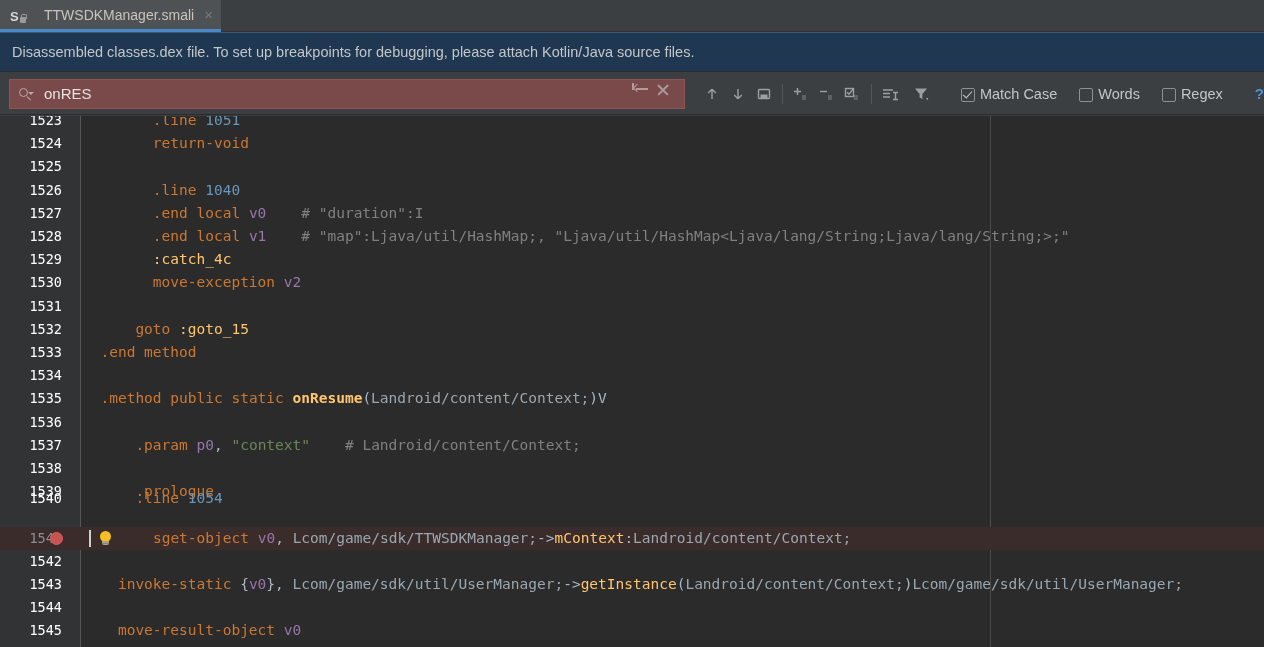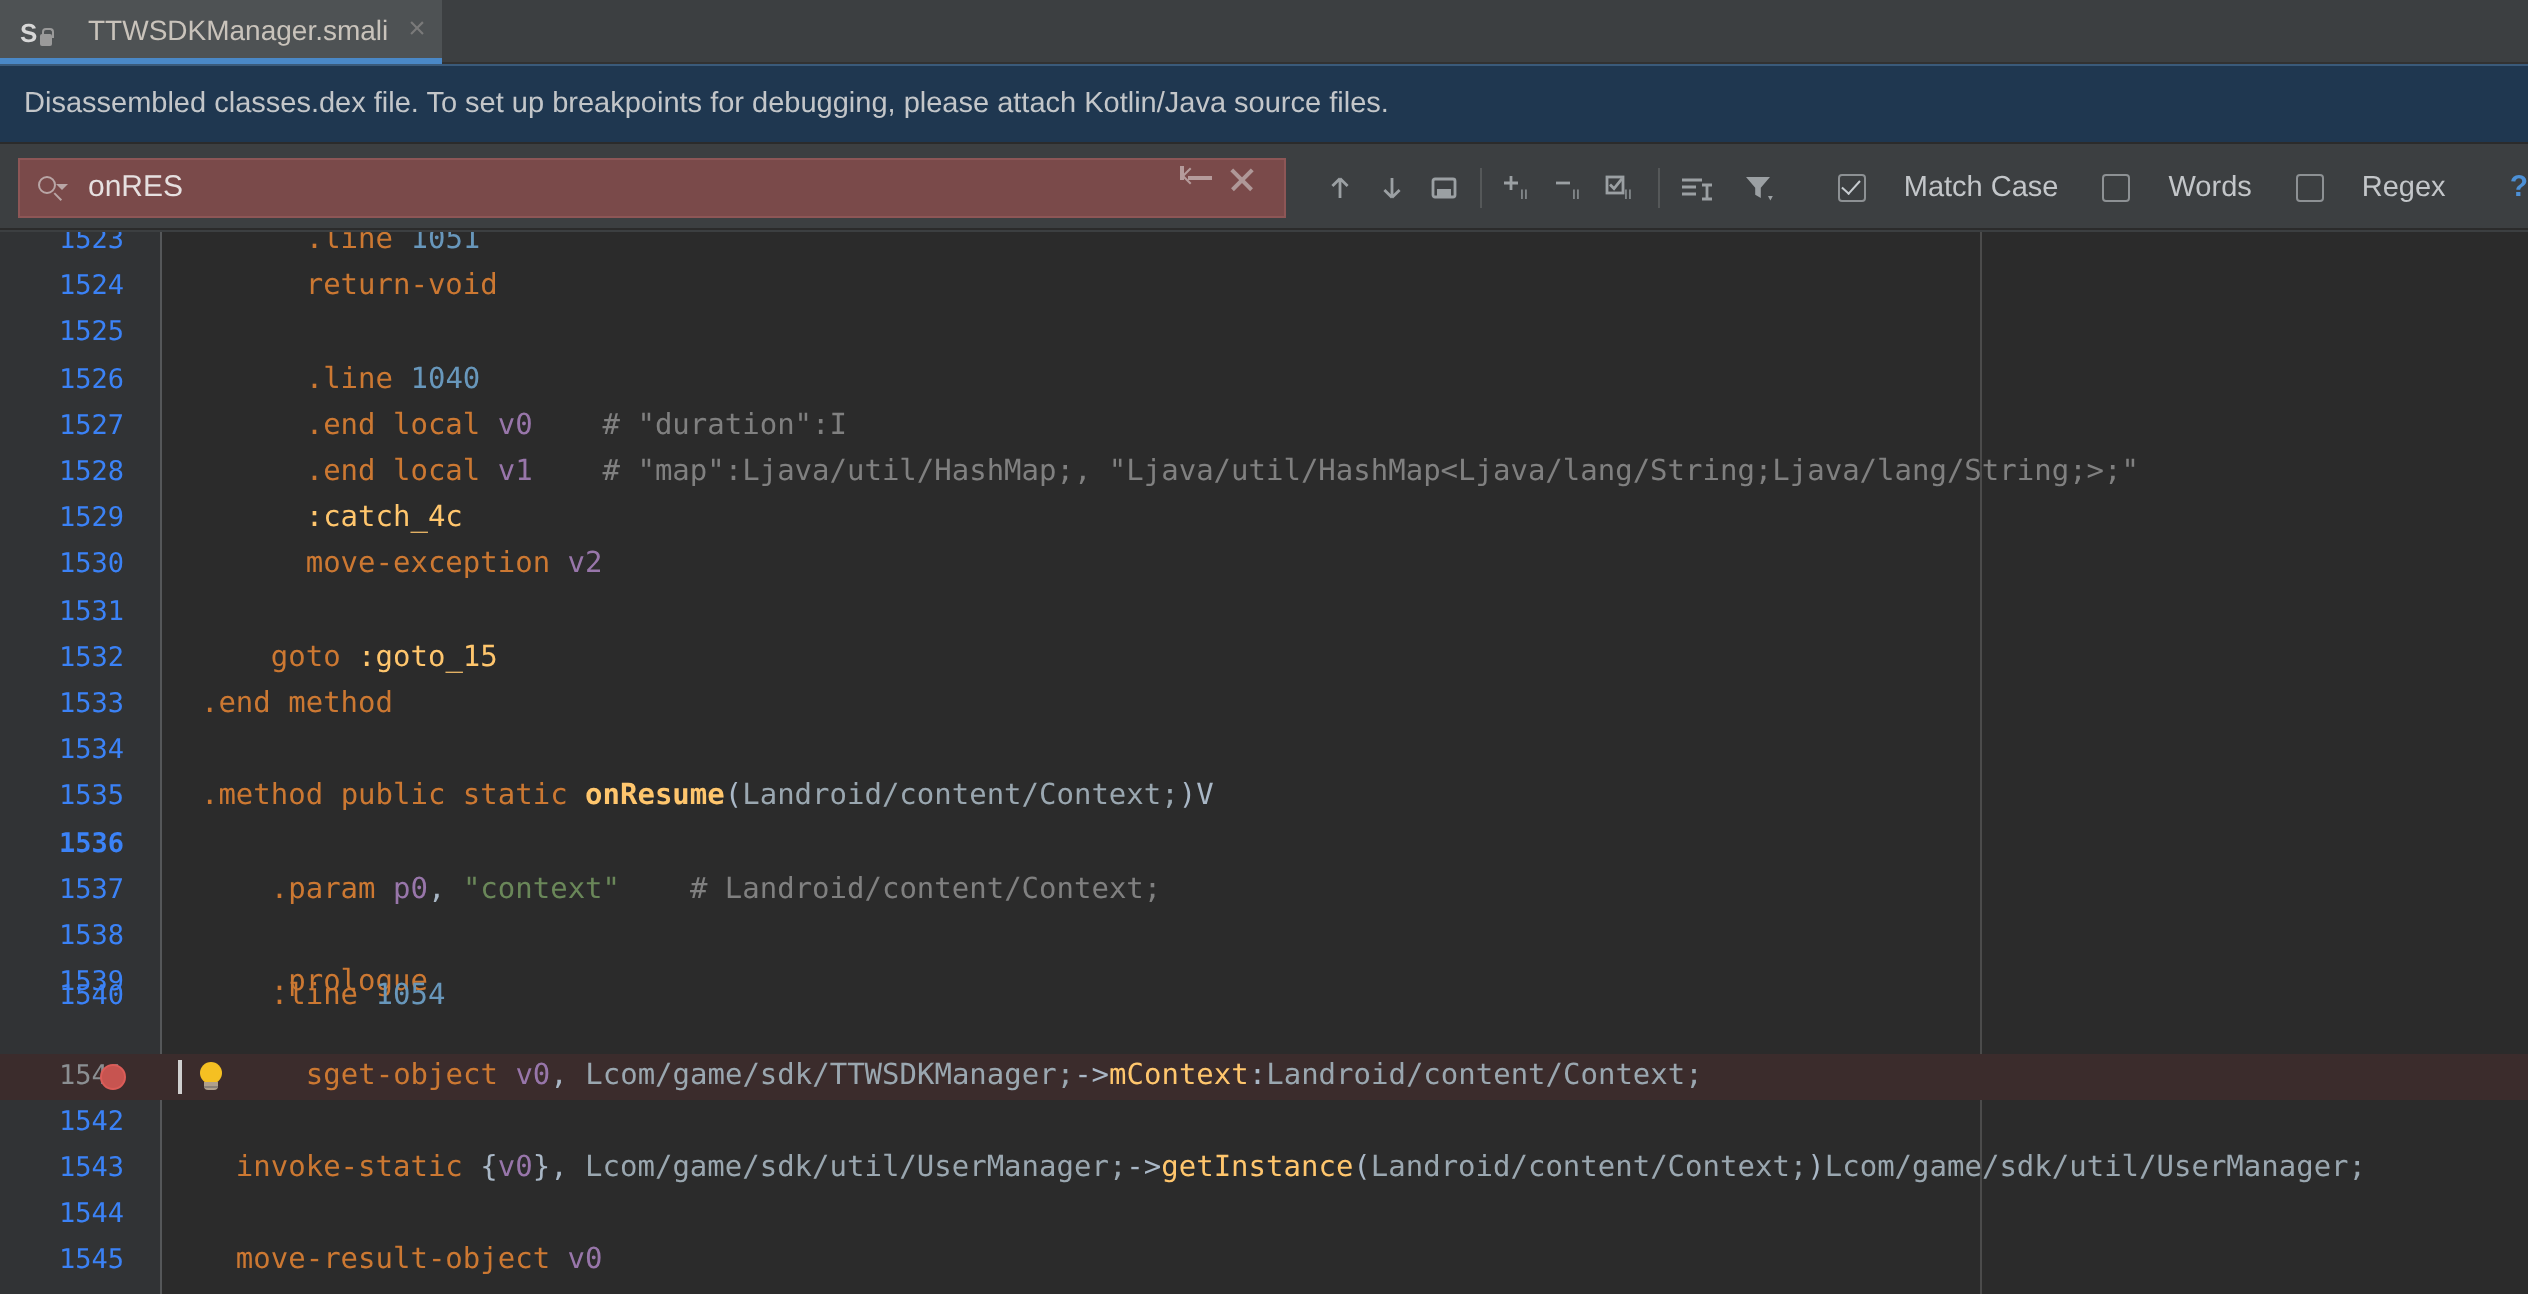--- a/index.html
+++ b/index.html
@@ -122,21 +122,21 @@
   .tb-btn {
     width: 26px; height: 26px; position: relative;
     display: flex; align-items: center; justify-content: center;
     cursor: pointer;
   }
   .tb-sep { width: 1px; height: 20px; background: #555859; margin: 0 5px; }
 
   .ico { stroke: #9ba0a3; fill: none; stroke-width: 1.4; }
   .ico-f { fill: #9ba0a3; stroke: none; }
 
-  .cb-wrap { display: flex; align-items: center; gap: 19px; cursor: pointer; }
+  .cb-wrap { display: flex; align-items: flex-end; gap: 5px; cursor: pointer; }
   .cbox {
     width: 14px; height: 14px; border: 1.4px solid #8d9194;
     border-radius: 2px; background: transparent; position: relative;
   }
   .cbox.on::after {
     content: ""; position: absolute; left: 3.5px; top: 0.5px;
     width: 4px; height: 8px;
     border-right: 1.8px solid #c7ccd0; border-bottom: 1.8px solid #c7ccd0;
     transform: rotate(42deg);
   }
@@ -157,21 +157,21 @@
     background: #4b4b4b;
   }
   .rows { position: absolute; left: 0; top: 0; width: 1264px; }
   .row {
     position: relative; height: 23.2px; line-height: 23.2px; white-space: pre;
   }
   .row.hl { background: #3b2c2c; }
   .row.hl .code { background: transparent; }
   .ln {
     position: absolute; left: 0; top: 0; width: 62px; text-align: right;
-    font-family: "DejaVu Sans Mono", monospace; font-size: 13.5px; color: #3b82f6;
+    font-family: "DejaVu Sans Mono", monospace; font-size: 13.5px; color: #ffffff;
   }
   .row.hl .ln { color: #8b8f92; }
   .code {
     position: absolute; left: 83px; top: 0;
     font-family: "DejaVu Sans Mono", monospace; font-size: 14.5px;
     color: #a9b7c6; letter-spacing: 0px;
   }
 
   
   .t-dir    { color: #cc7832; }        
@@ -335,21 +335,21 @@
         <div class="row" style="top: 62.6px; position: absolute; left: 0px; width: 1264px;"><span class="ln">1526</span><span class="code"><span class="t-plain">        </span><span class="t-dir">.line </span><span class="t-num">1040</span></span></div>
         <div class="row" style="top: 85.8px; position: absolute; left: 0px; width: 1264px;"><span class="ln">1527</span><span class="code"><span class="t-plain">        </span><span class="t-dir">.end local </span><span class="t-reg">v0</span><span class="t-plain">    </span><span class="t-cmt"># "duration":I</span></span></div>
         <div class="row" style="top: 109px; position: absolute; left: 0px; width: 1264px;"><span class="ln">1528</span><span class="code"><span class="t-plain">        </span><span class="t-dir">.end local </span><span class="t-reg">v1</span><span class="t-plain">    </span><span class="t-cmt"># "map":Ljava/util/HashMap;, "Ljava/util/HashMap&lt;Ljava/lang/String;Ljava/lang/String;&gt;;"</span></span></div>
         <div class="row" style="top: 132.2px; position: absolute; left: 0px; width: 1264px;"><span class="ln">1529</span><span class="code"><span class="t-plain">        </span><span class="t-lbl">:catch_4c</span></span></div>
         <div class="row" style="top: 155.4px; position: absolute; left: 0px; width: 1264px;"><span class="ln">1530</span><span class="code"><span class="t-plain">        </span><span class="t-op">move-exception </span><span class="t-reg">v2</span></span></div>
         <div class="row" style="top: 178.6px; position: absolute; left: 0px; width: 1264px;"><span class="ln">1531</span><span class="code"></span></div>
         <div class="row" style="top: 201.8px; position: absolute; left: 0px; width: 1043px;"><span class="ln">1532</span><span class="code"><span class="t-plain">      </span><span class="t-op">goto </span><span class="t-lbl">:goto_15</span></span></div>
         <div class="row" style="top: 225px; position: absolute; left: 0px; width: 1264px;"><span class="ln">1533</span><span class="code"><span class="t-plain">  </span><span class="t-dir">.end method</span></span></div>
         <div class="row" style="top: 248.2px; position: absolute; left: 0px; width: 1264px;"><span class="ln">1534</span><span class="code"></span></div>
         <div class="row" style="top: 271.4px; position: absolute; left: 0px; width: 1264px;"><span class="ln">1535</span><span class="code"><span class="t-plain">  </span><span class="t-dir">.method </span><span class="t-kw">public static </span><span class="t-match">onResume</span><span class="t-plain">(</span><span class="t-type">Landroid/content/Context;</span><span class="t-plain">)V</span></span></div>
-        <div class="row" style="top: 294.6px; position: absolute; left: 0px; width: 1264px; font-weight: bold;"><span class="ln">1536</span></div>
+        <div class="row" style="top: 294.6px; position: absolute; left: 0px; width: 1264px;"><span class="ln">1536</span></div>
         <div class="row" style="top: 317.8px; position: absolute; left: 0px; width: 1264px;"><span class="ln">1537</span><span class="code"><span class="t-plain">      </span><span class="t-dir">.param </span><span class="t-reg">p0</span><span class="t-plain">, </span><span class="t-str">"context"</span><span class="t-plain">    </span><span class="t-cmt"># Landroid/content/Context;</span></span></div>
         <div class="row" style="top: 341px; position: absolute; left: 0px; width: 1264px;"><span class="ln">1538</span><span class="code"></span></div>
         <div class="row" style="top: 364.2px; position: absolute; left: 0px; width: 1264px;"><span class="ln">1539</span><span class="code"><span class="t-plain">      </span><span class="t-dir">.prologue</span></span></div>
         <div class="row" style="top: 371px; position: absolute; left: 0px; width: 1096px;"><span class="ln">1540</span><span class="code"><span class="t-plain">      </span><span class="t-dir">.line </span><span class="t-num">1054</span></span></div>
         <div class="row hl" style="top: 410.6px; position: absolute; left: 0px; width: 1264px; background: rgb(59, 44, 44);"><span class="ln">1541</span><span class="bp"></span><span class="caret"></span><span class="bulb"><span class="glass"></span><span class="base"></span></span><span class="code" style="left: 118px;"><span class="t-plain">    </span><span class="t-op">sget-object </span><span class="t-reg">v0</span><span class="t-plain">, </span><span class="t-type">Lcom/game/sdk/TTWSDKManager;</span><span class="t-plain">-&gt;</span><span class="t-mem">mContext</span><span class="t-plain">:</span><span class="t-type">Landroid/content/Context;</span></span></div>
         <div class="row" style="top: 433.8px; position: absolute; left: 0px; width: 1264px;"><span class="ln">1542</span><span class="code"></span></div>
         <div class="row" style="top: 457px; position: absolute; left: 0px; width: 1264px;"><span class="ln">1543</span><span class="code"><span class="t-plain">    </span><span class="t-op">invoke-static </span><span class="t-plain">{</span><span class="t-reg">v0</span><span class="t-plain">}, </span><span class="t-type">Lcom/game/sdk/util/UserManager;</span><span class="t-plain">-&gt;</span><span class="t-mem">getInstance</span><span class="t-plain">(</span><span class="t-type">Landroid/content/Context;</span><span class="t-plain">)</span><span class="t-type">Lcom/game/sdk/util/UserManager;</span></span></div>
         <div class="row" style="top: 480.2px; position: absolute; left: 0px; width: 1264px;"><span class="ln">1544</span><span class="code"></span></div>
         <div class="row" style="top: 503.4px; position: absolute; left: 0px; width: 1264px;"><span class="ln">1545</span><span class="code"><span class="t-plain">    </span><span class="t-op">move-result-object </span><span class="t-reg">v0</span></span></div>
         <div class="row" style="top: 526.6px; position: absolute; left: 0px; width: 1264px;"><span class="ln">1546</span><span class="code"></span></div>

